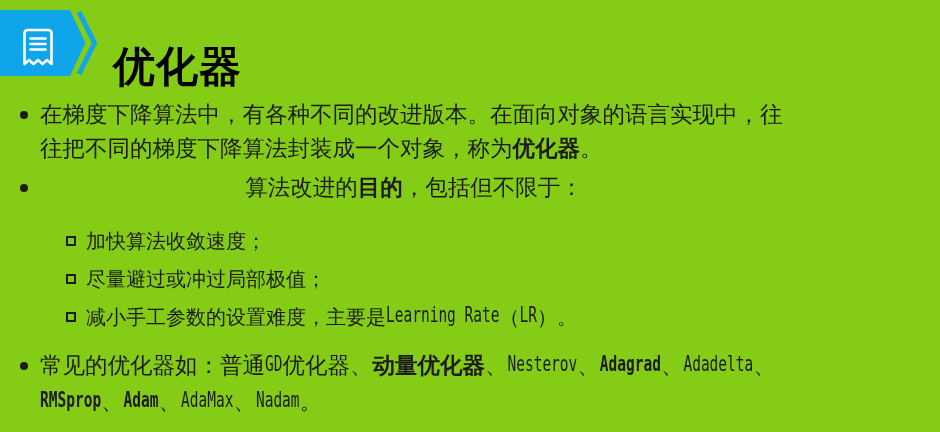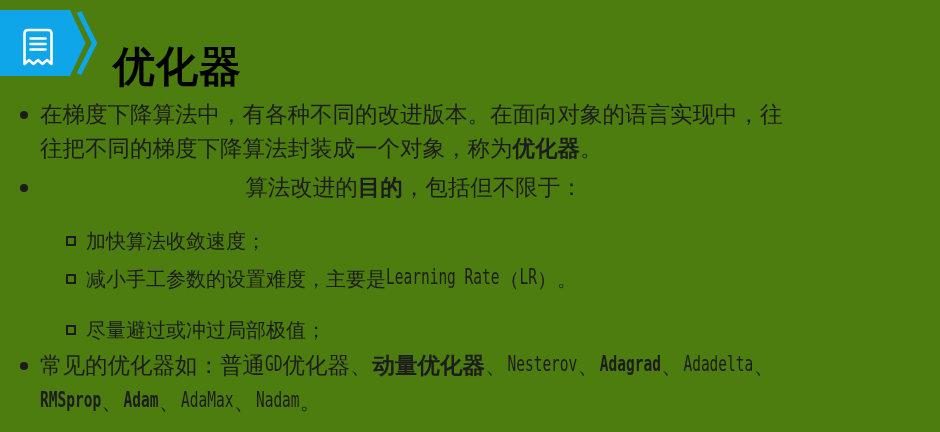--- a/index.html
+++ b/index.html
@@ -1,19 +1,19 @@
 <!DOCTYPE html>
 <html><head>
 <meta charset="utf-8">
 <style>
   html,body{margin:0;padding:0;background:#ffffff;}
   .slide{
     position:relative;
     width:940px;height:432px;
-    background:#4d7c0f;
+    background:#84cc16;
     overflow:hidden;
     font-family:"Liberation Sans","DejaVu Sans",sans-serif;
     color:#1c1c1c;
   }
   
   .badge{position:absolute;top:10px;left:0;width:102px;height:66px;}
   .page-title{
     position:absolute;top:16px;left:113px;
     font-size:42px;line-height:46px;font-weight:700;color:#000;
     letter-spacing:1px;white-space:nowrap;
@@ -76,31 +76,31 @@
           <span class="dot"></span>
         </span>
         <div class="txt"><span class="">算法改进的</span><span class="bold ">目的</span><span class="">，包括但不限于：</span></div>
       </div>
       <div class="row lvl2">
         <span class="mcol">
           <span class="sq"></span>
         </span>
         <div class="txt"><span class="">加快算法收敛速度；</span></div>
       </div>
+      <div class="row lvl2">
+        <span class="mcol">
+          <span class="sq"></span>
+        </span>
+        <div class="txt"><span class="">尽量避过或冲过局部极值；</span></div>
+      </div>
       <div class="row lvl2 last-sub">
         <span class="mcol">
           <span class="sq"></span>
         </span>
         <div class="txt"><span class="">减小手工参数的设置难度，主要是</span><span class="lat">Learning Rate</span><span class="">（</span><span class="lat">LR</span><span class="">）。</span></div>
-      </div>
-      <div class="row lvl2">
-        <span class="mcol">
-          <span class="sq"></span>
-        </span>
-        <div class="txt"><span class="">尽量避过或冲过局部极值；</span></div>
       </div>
       <div class="row lvl1 b3">
         <span class="mcol">
           <span class="dot"></span>
         </span>
         <div class="txt"><span class="">常见的优化器如：普通</span><span class="lat">GD</span><span class="">优化器、</span><span class="bold ">动量优化器</span><span class="">、</span><span class="lat">Nesterov</span><span class="">、</span><span class="bold lat">Adagrad</span><span class="">、</span><span class="lat">Adadelta</span><span class="">、</span><span class="bold lat">RMSprop</span><span class="">、</span><span class="bold lat">Adam</span><span class="">、</span><span class="lat">AdaMax</span><span class="">、</span><span class="lat">Nadam</span><span class="">。</span></div>
       </div>
     </div>
 
 </div>

